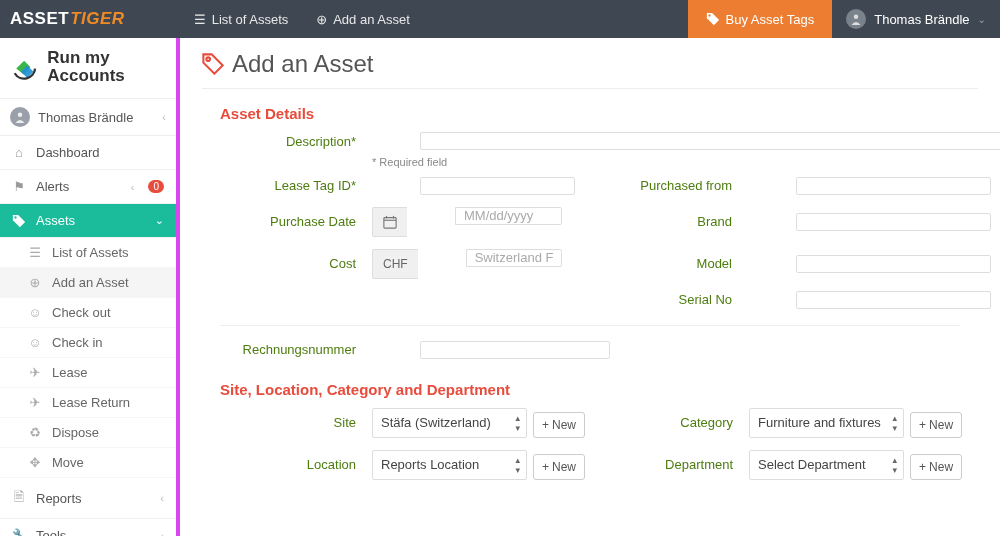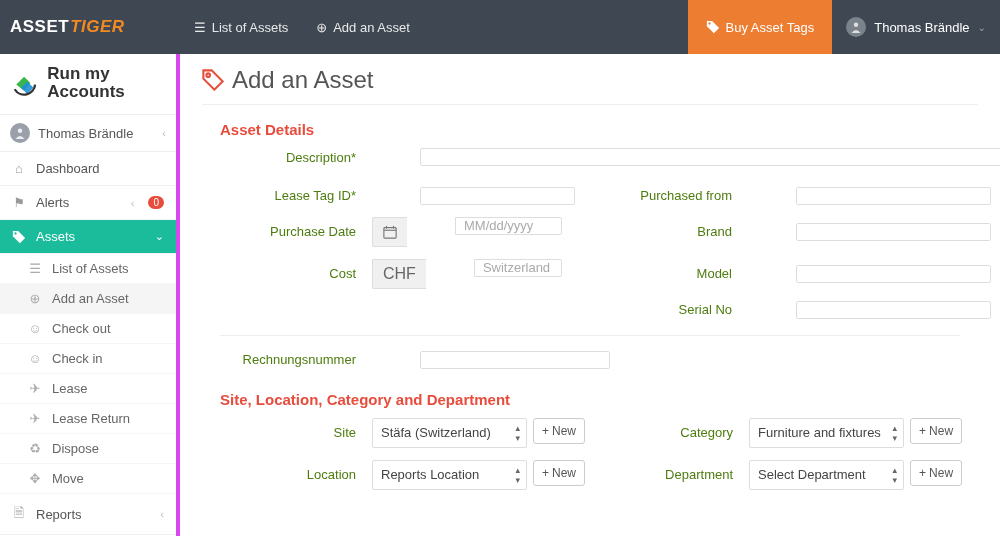--- a/index.html
+++ b/index.html
@@ -1,19 +1,19 @@
 <!DOCTYPE html>
 <html><head>
 <meta charset="utf-8">
 <style>
 * { box-sizing: border-box; margin: 0; padding: 0; font-family: -apple-system, BlinkMacSystemFont, "Segoe UI", Helvetica, Arial, sans-serif; }
 body { width: 1000px; height: 536px; overflow: hidden; background: #fff; }
 
 
-.topbar { height: 54px; background: #3e4752; display: flex; align-items: stretch; color: #fff; font-size: 13px; }
+.topbar { height: 38px; background: #3e4752; display: flex; align-items: stretch; color: #fff; font-size: 13px; }
 .logo-area { width: 180px; display: flex; align-items: center; padding: 0 10px; font-weight: 700; font-size: 17px; letter-spacing: 0.5px; }
 .logo-asset { color: #fff; }
 .logo-tiger { color: #f08a24; font-style: italic; margin-left: 1px; }
 .top-link { display: flex; align-items: center; padding: 0 14px; cursor: pointer; color: #e8e8e8; gap: 6px; }
 .top-search { flex: 0 0 140px; background: #535b66; display: flex; align-items: center; padding: 0 10px; color: #a8adb5; }
 .top-search input { background: transparent; border: none; outline: none; color: #fff; font-size: 13px; width: 100px; }
 .top-search input::placeholder { color: #a8adb5; }
 .top-spacer { flex: 1; }
 .top-buy { background: #ed7d31; color: #fff; display: flex; align-items: center; padding: 12px 18px; gap: 6px; cursor: pointer; }
 .top-user { display: flex; align-items: center; padding: 0 14px; gap: 8px; cursor: pointer; }
@@ -45,24 +45,24 @@
 .page-title { display: flex; align-items: center; gap: 8px; font-size: 24px; color: #555; font-weight: 400; padding-bottom: 10px; border-bottom: 1px solid #eee; }
 .page-title .ic { color: #e74c3c; }
 .section-title { color: #e74c3c; font-size: 15px; font-weight: 600; margin: 16px 0 10px 18px; }
 .form-grid { display: grid; grid-template-columns: 140px 1fr 140px 1fr; column-gap: 12px; row-gap: 12px; align-items: center; padding: 0 18px; }
 .form-grid.full { grid-template-columns: 140px 1fr; }
 .lbl { text-align: right; font-size: 13px; color: #4d7c0f; padding-right: 4px; }
 .input-text { height: 18px; border: 1px solid #ddd; border-radius: 2px; padding: 0 8px; font-size: 13px; width: 100%; max-width: 220px; background: #fff; margin-left: 48px; }
 .input-wide { max-width: 590px; }
 .helper { font-size: 11px; color: #888; grid-column: 2; margin-top: -6px; }
 .input-group { display: flex; max-width: 220px; }
-.input-group .addon { background: #f0f0f0; border: 1px solid #ddd; border-right: none; padding: 0 10px; display: flex; align-items: center; font-size: 16px; color: #666; border-radius: 2px 0 0 2px; height: 30px; }
+.input-group .addon { background: #f0f0f0; border: 1px solid #ddd; border-right: none; padding: 0 10px; display: flex; align-items: center; font-size: 12px; color: #666; border-radius: 2px 0 0 2px; height: 30px; }
 .input-group input { border-radius: 0 2px 2px 0; }
 .divider { border-top: 1px solid #eee; margin: 16px 18px 0 18px; }
-.select-row { display: flex; align-items: flex-start; gap: 6px; }
+.select-row { display: flex; align-items: flex-end; gap: 6px; }
 .select { position: relative; height: 30px; border: 1px solid #ddd; border-radius: 2px; background: #fff; font-size: 13px; padding: 0 22px 0 8px; display: flex; align-items: center; color: #444; min-width: 155px; cursor: pointer; }
 .select .arrows { position: absolute; right: 6px; top: 4px; font-size: 9px; line-height: 10px; color: #666; display: flex; flex-direction: column; }
 .btn-new { height: 26px; border: 1px solid #ccc; border-radius: 3px; background: #fff; font-size: 12px; color: #555; padding: 0 8px; display: inline-flex; align-items: center; gap: 3px; cursor: pointer; }
 input::placeholder { color: #aaa; }
 
 svg { display: block; }
 </style>
 </head>
 <body>
 
@@ -199,20 +199,21 @@
       </span>
       <span>Add an Asset</span>
     </div>
 
     <div class="section-title">Asset Details</div>
 
     <div class="form-grid full" style="margin-bottom:4px;">
       <div class="lbl">Description*</div>
       <input class="input-text input-wide" style="">
       <div></div>
+      <div class="helper">* Required field</div>
     </div>
 
     <div class="form-grid" style="margin-top:8px;">
       <div class="lbl">Lease Tag ID*</div>
       <div><input class="input-text" style="max-width: 155px;"></div>
       <div class="lbl">Purchased from</div>
       <div><input class="input-text" style="max-width: 195px;"></div>
 
       <div class="lbl">Purchase Date</div>
       <div>

